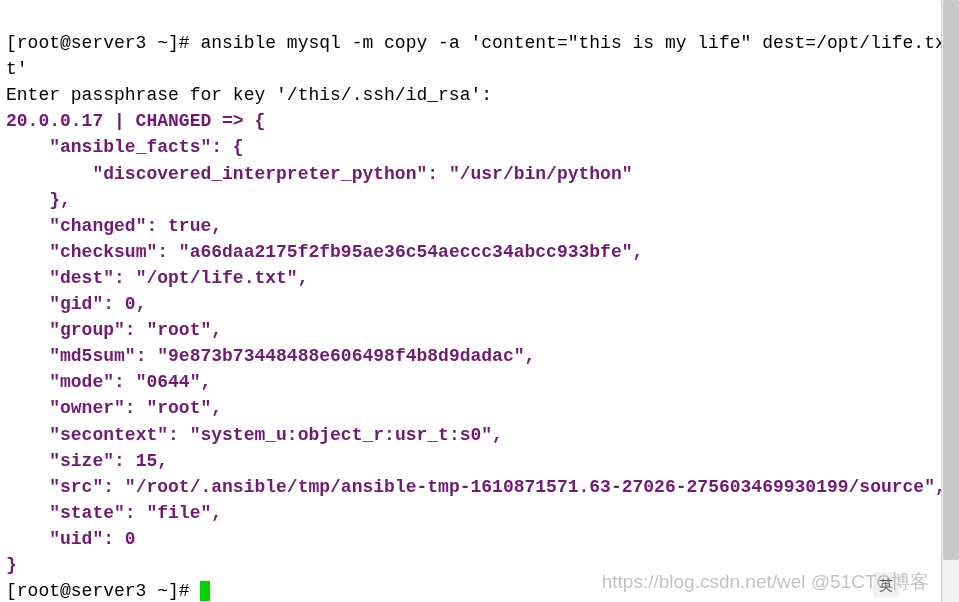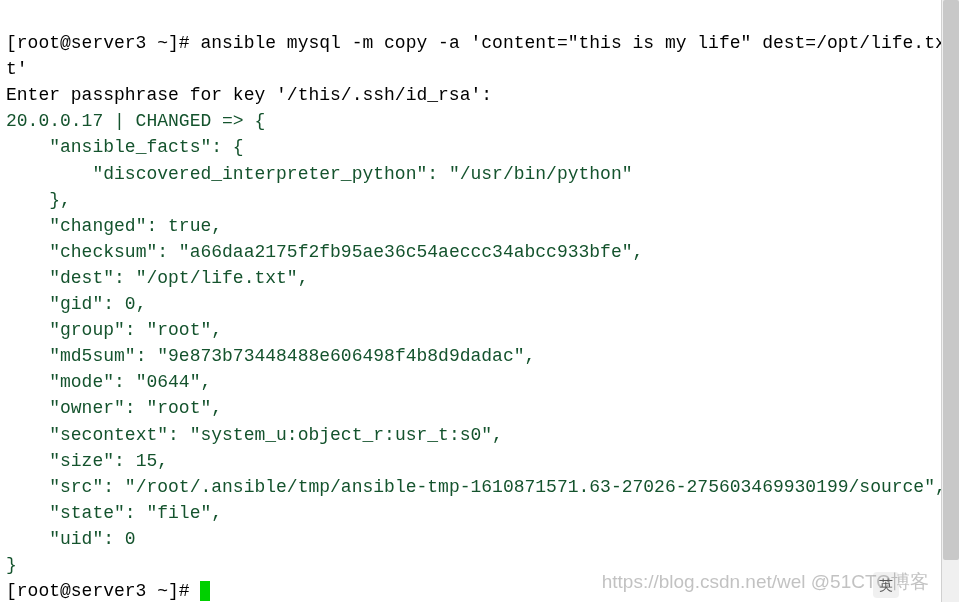--- a/index.html
+++ b/index.html
@@ -10,21 +10,21 @@
     line-height: 1.45;
     padding: 4px 6px;
     width: 959px;
     height: 602px;
     overflow: hidden;
     color: #000;
     position: relative;
   }
   .term { white-space: pre-wrap; word-break: break-all; }
   .black { color: #000000; }
-  .olive { color: #14532d; }
+  .olive { color: #701a75; font-weight: bold; }
   .cursor {
     display: inline-block;
     width: 10px;
     height: 20px;
     background: #00d000;
     vertical-align: text-bottom;
   }
   .scrollbar {
     position: absolute;
     right: 0;

